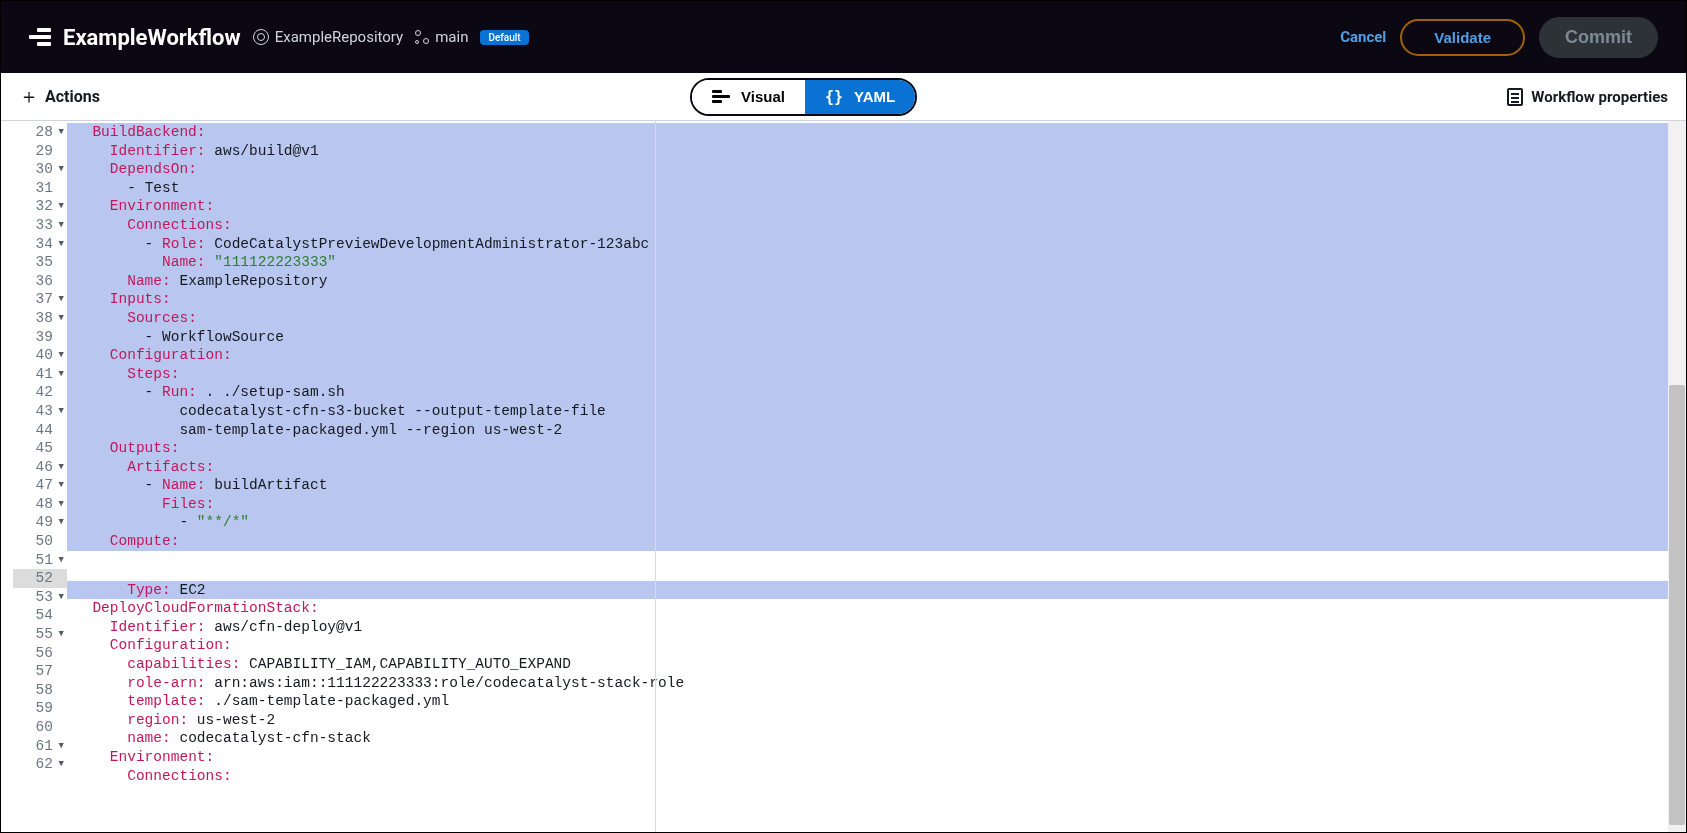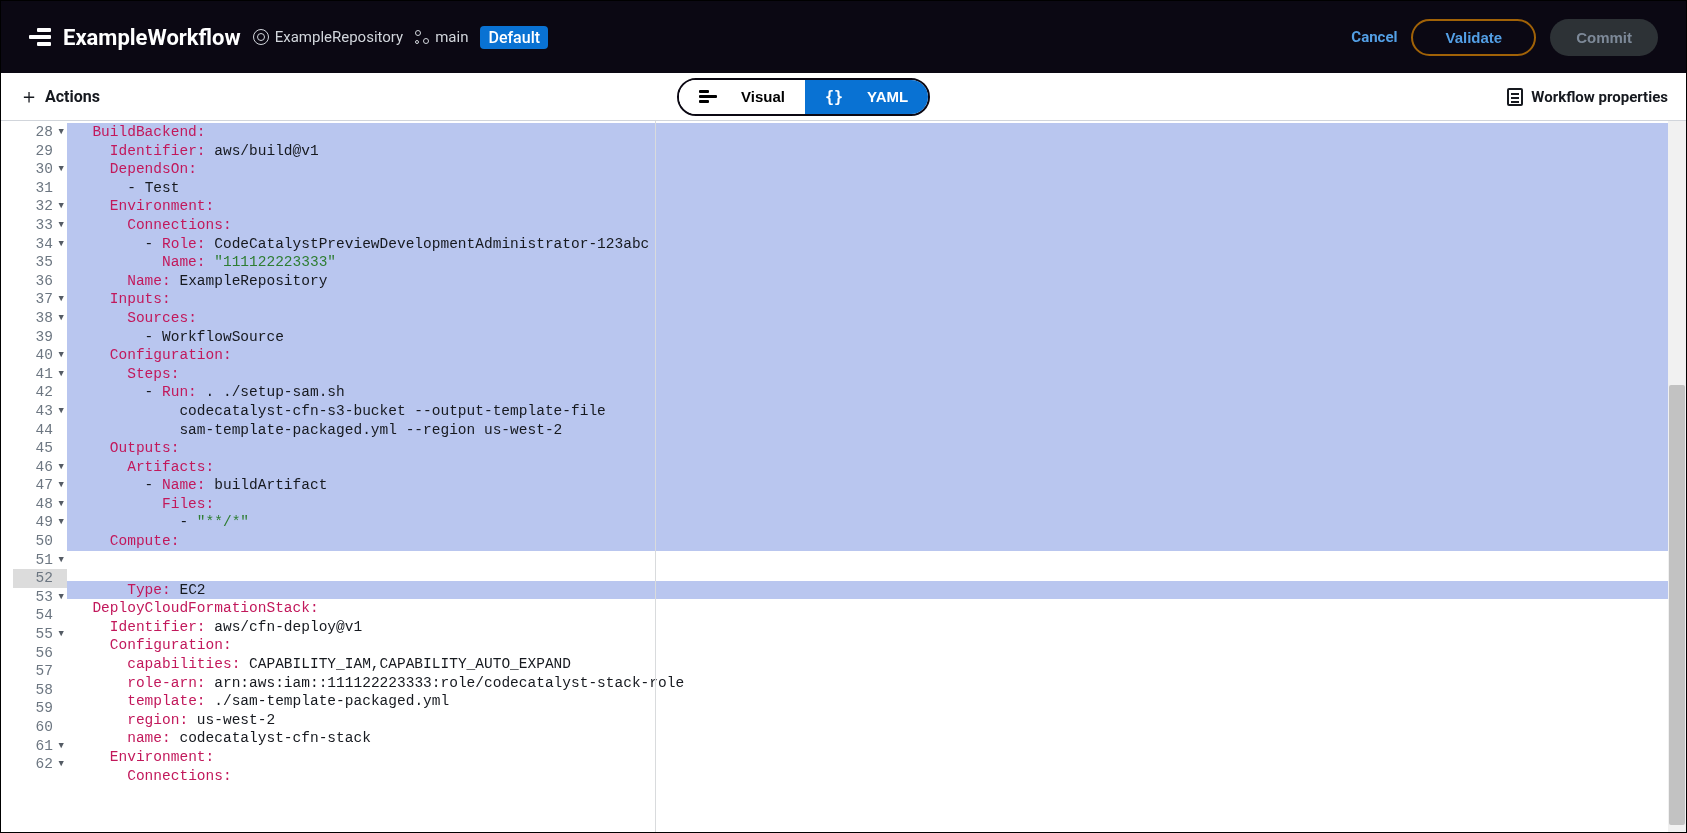--- a/index.html
+++ b/index.html
@@ -14,32 +14,32 @@
   .workflow-icon span:nth-child(2){width:22px;}
   .workflow-icon span:nth-child(3){width:14px; margin-left:8px;}
   .workflow-title { font-size: 22px; font-weight: 700; }
   .repo-pill { display:inline-flex; align-items:center; gap:6px; color:#d1d5db; font-size:15px;}
   .circle-icon { width:16px; height:16px; border:1.5px solid #d1d5db; border-radius:50%; position:relative;}
   .circle-icon::after{content:""; position:absolute; width:6px; height:6px; border-radius:50%; border:1.5px solid #d1d5db; top:3px; left:3px;}
   .branch-icon { width:14px; height:14px; position:relative;}
   .branch-icon::before{content:""; position:absolute; width:4px; height:4px; border:1.5px solid #d1d5db; border-radius:50%; top:0; left:0;}
   .branch-icon::after{content:""; position:absolute; width:4px; height:4px; border:1.5px solid #d1d5db; border-radius:50%; bottom:0; right:0;}
   .branch-icon .stem{position:absolute; width:4px; height:4px; border:1.5px solid #d1d5db; border-radius:50%; bottom:0; left:0;}
-  .badge { background:#0972d3; color:#fff; font-size:16px; padding:2px 8px; border-radius:4px; font-weight:500;}
+  .badge { background:#0972d3; color:#fff; font-size:10px; padding:2px 8px; border-radius:4px; font-weight:500;}
   .header-right { display:flex; align-items:center; gap:14px;}
   .link-cancel { color:#539fe5; font-weight:700; font-size:15px; cursor:pointer;}
   .btn-validate { border:2px solid #a16207; color:#539fe5; background:transparent; padding:8px 32px; border-radius:22px; font-weight:700; font-size:15px; cursor:pointer;}
-  .btn-commit { background:#2d3236; color:#7d8998; border:none; padding:10px 26px; border-radius:22px; font-weight:700; font-size:15px; cursor:not-allowed;}
+  .btn-commit { background:#2d3236; color:#7d8998; border:none; padding:10px 26px; border-radius:22px; font-weight:700; font-size:18px; cursor:not-allowed;}
 
   
   .toolbar { display:flex; align-items:center; justify-content:space-between; padding:0 18px; height:48px; border-bottom:1px solid #d1d5db; background:#fff;}
   .toolbar-left { display:flex; align-items:center; gap:6px; font-weight:700; font-size:16px; cursor:pointer;}
   .plus-icon { font-size:20px; font-weight:400;}
   .toggle { display:flex; border:2px solid #0b0813; border-radius:22px; overflow:hidden; height:38px;}
-  .toggle-btn { display:flex; align-items:center; gap:24px; padding:0 20px; font-weight:700; font-size:15px; cursor:pointer; background:#fff; border:none;}
+  .toggle-btn { display:flex; align-items:center; gap:11px; padding:0 20px; font-weight:700; font-size:15px; cursor:pointer; background:#fff; border:none;}
   .toggle-btn.active { background:#0972d3; color:#fff;}
   .toggle-icon-visual { width:18px; height:14px; display:inline-flex; flex-direction:column; gap:2px;}
   .toggle-icon-visual span{height:3px; background:currentColor; border-radius:1px;}
   .toggle-icon-visual span:nth-child(1){width:10px;}
   .toggle-icon-visual span:nth-child(2){width:18px;}
   .toggle-icon-visual span:nth-child(3){width:10px;}
   .toggle-icon-yaml { font-family:monospace; font-weight:700;}
   .toolbar-right { display:flex; align-items:center; gap:8px; font-weight:700; font-size:15px; cursor:pointer;}
   .props-icon { width:16px; height:18px; border:2px solid #16191f; border-radius:2px; position:relative;}
   .props-icon::before{content:""; position:absolute; top:3px; left:2px; right:2px; height:2px; background:#16191f; box-shadow:0 4px 0 #16191f, 0 8px 0 #16191f;}

